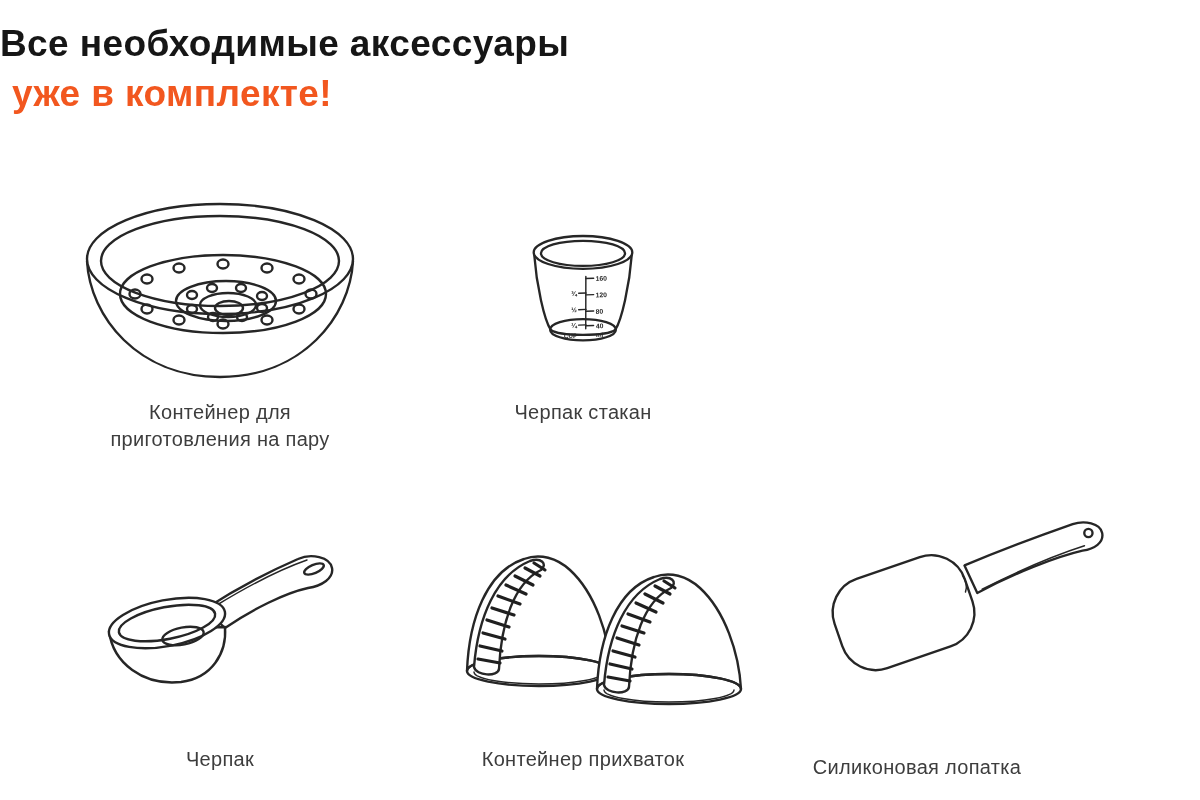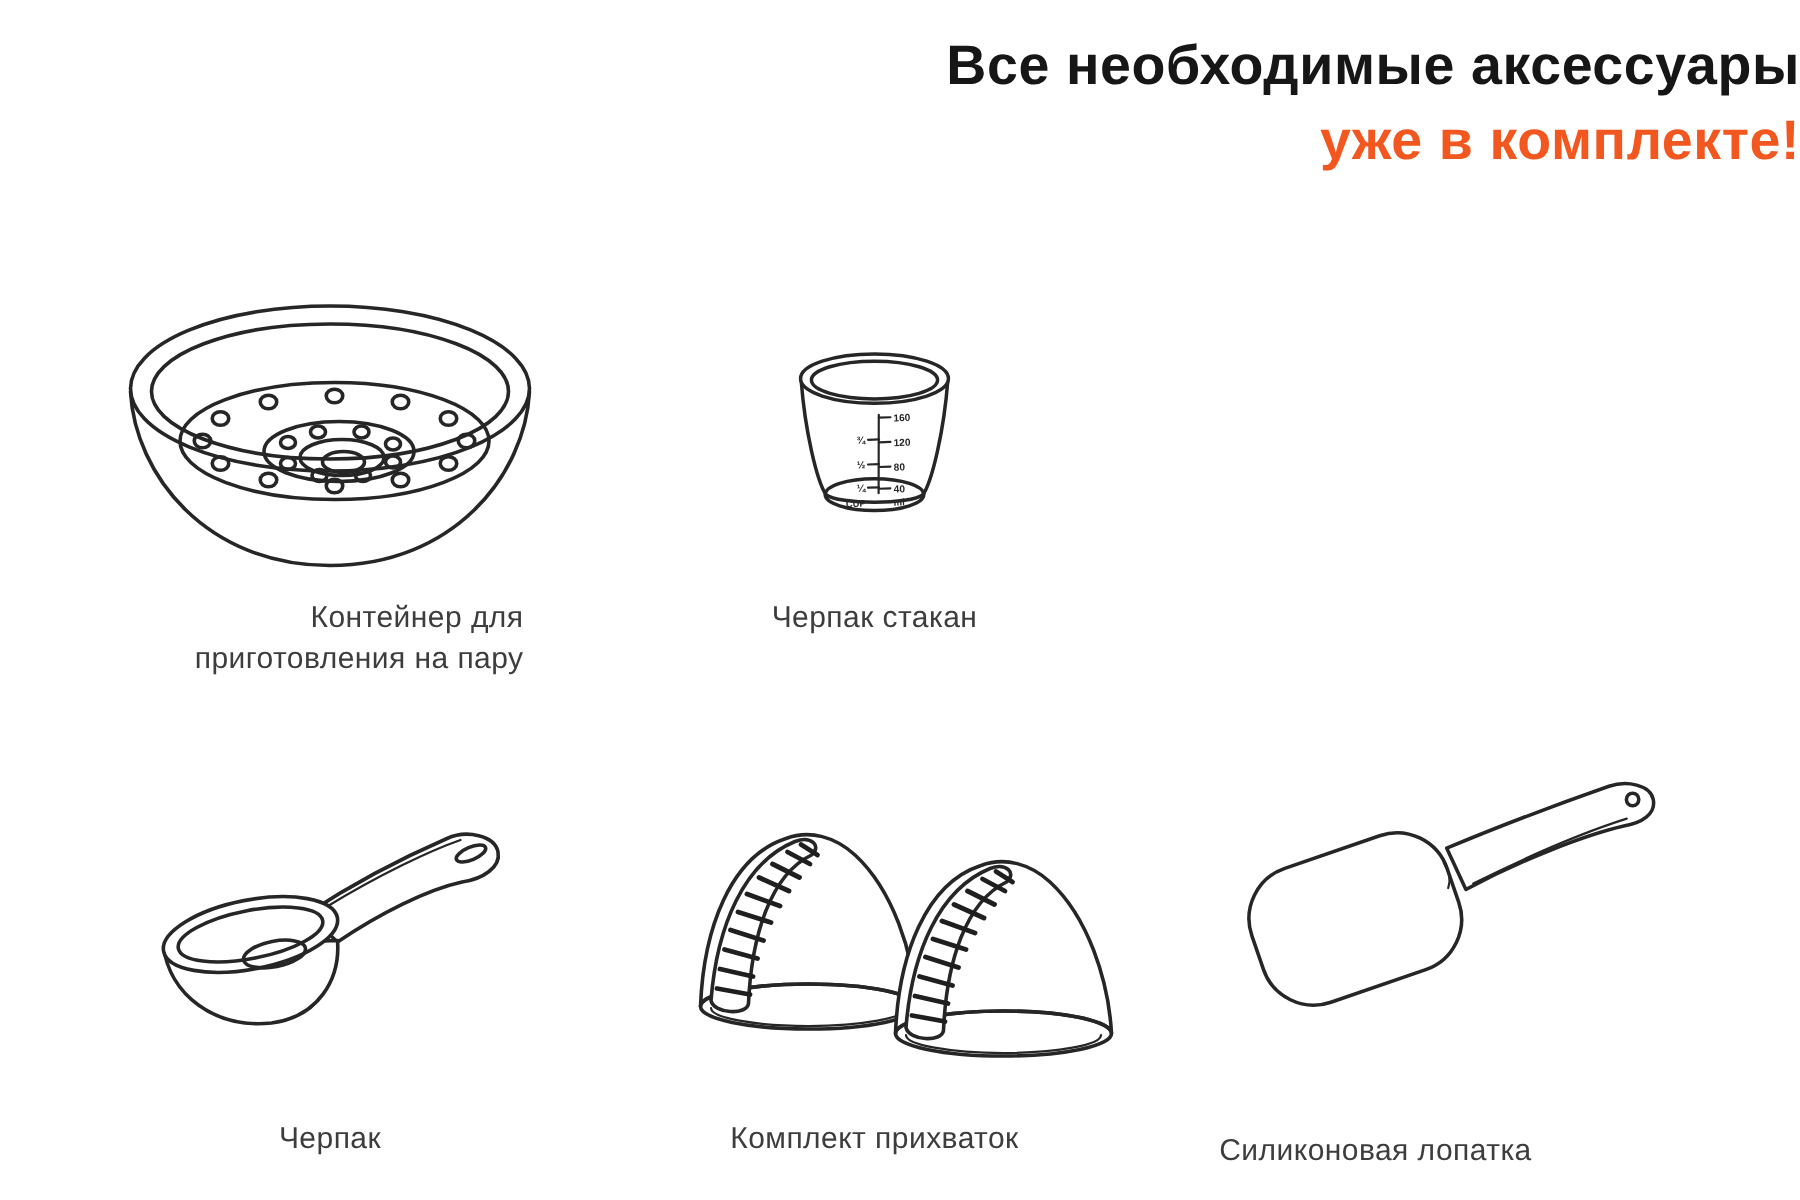--- a/index.html
+++ b/index.html
@@ -1,25 +1,25 @@
 <!DOCTYPE html>
 <html><head>
 <meta charset="utf-8">
 <style>
   html,body{margin:0;padding:0;background:#ffffff;}
   .stage{position:relative;width:1200px;height:800px;background:#ffffff;overflow:hidden;
          font-family:"Liberation Sans", sans-serif;}
-  .hdr{position:absolute;top:0;left:0;width:1200px;text-align:right;}
+  .hdr{position:absolute;top:0;left:0;width:1200px;text-align:left;}
   .hdr h1{margin:20px 0 0 0;font-size:37px;font-weight:700;letter-spacing:.4px;color:#161616;line-height:1.3;}
-  .hdr h2{margin:2px 0 0 0;font-size:37px;font-weight:700;letter-spacing:.4px;color:#f2571f;line-height:1.3;}
+  .hdr h2{margin:2px 0 0 12px;font-size:37px;font-weight:700;letter-spacing:.4px;color:#f2571f;line-height:1.3;}
   .cell{position:absolute;display:flex;flex-direction:column;align-items:center;}
   .imgbox{display:flex;align-items:center;justify-content:center;width:100%;}
   .row1 .imgbox{height:205px;}
   .row2 .imgbox{height:225px;}
-  .lbl{font-size:20px;letter-spacing:.3px;color:#3d3d3d;text-align:right;line-height:1.35;}
+  .lbl{font-size:20px;letter-spacing:.3px;color:#3d3d3d;text-align:center;line-height:1.35;}
   .row1 .lbl{margin-top:4px;max-width:258px;}
   .row2 .lbl{margin-top:16px;}
   .c1{left:55px;top:190px;width:330px;}
   .c2{left:453px;top:190px;width:260px;}
   .c3{left:762px;top:190px;width:310px;}
   .c3 .imgbox{padding-left:40px;width:270px;}
   .c4{left:55px;top:505px;width:330px;}
   .c5{left:423px;top:505px;width:320px;}
   .c5 .imgbox{padding-left:22px;width:298px;}
   .c6{left:757px;top:505px;width:320px;}
@@ -138,21 +138,21 @@
             <line x1="54" y1="73" x2="76" y2="81"></line>
             <line x1="62" y1="62" x2="82" y2="71"></line>
             <line x1="71" y1="53" x2="89" y2="62"></line>
             <line x1="81" y1="45" x2="96" y2="53"></line>
             <line x1="90" y1="40" x2="101" y2="47"></line>
           </g>
         </g>
         <use href="#mitt" x="130" y="18"></use>
       </svg>
     </div>
-    <div class="lbl">Комплект прихваток</div>
+    <div class="lbl">Контейнер прихваток</div>
   </div>
 
   <div class="cell row2 c6">
     <div class="imgbox">
       <svg width="295" height="158" viewBox="0 0 300 158">
         <path class="lnw" d="M 150,52 C 200,31 240,17 260,10 C 272,6 288,9 290,19 C 292,29 282,35 270,37 C 244,43 200,60 163,80 Z"></path>
         <path class="thin" d="M 168,76 C 212,54 250,39 272,32" stroke-width="1.3"></path>
         <circle class="ln" cx="276" cy="19" r="4.2" stroke-width="2.2"></circle>
         <rect class="lnw" x="18" y="52" width="140" height="96" rx="36" ry="36" stroke-width="2.6" transform="rotate(-19 88 100)"></rect>
         <path class="thin" d="M 148,62 C 152,68 153,73 151,79" stroke-width="1.6"></path>

